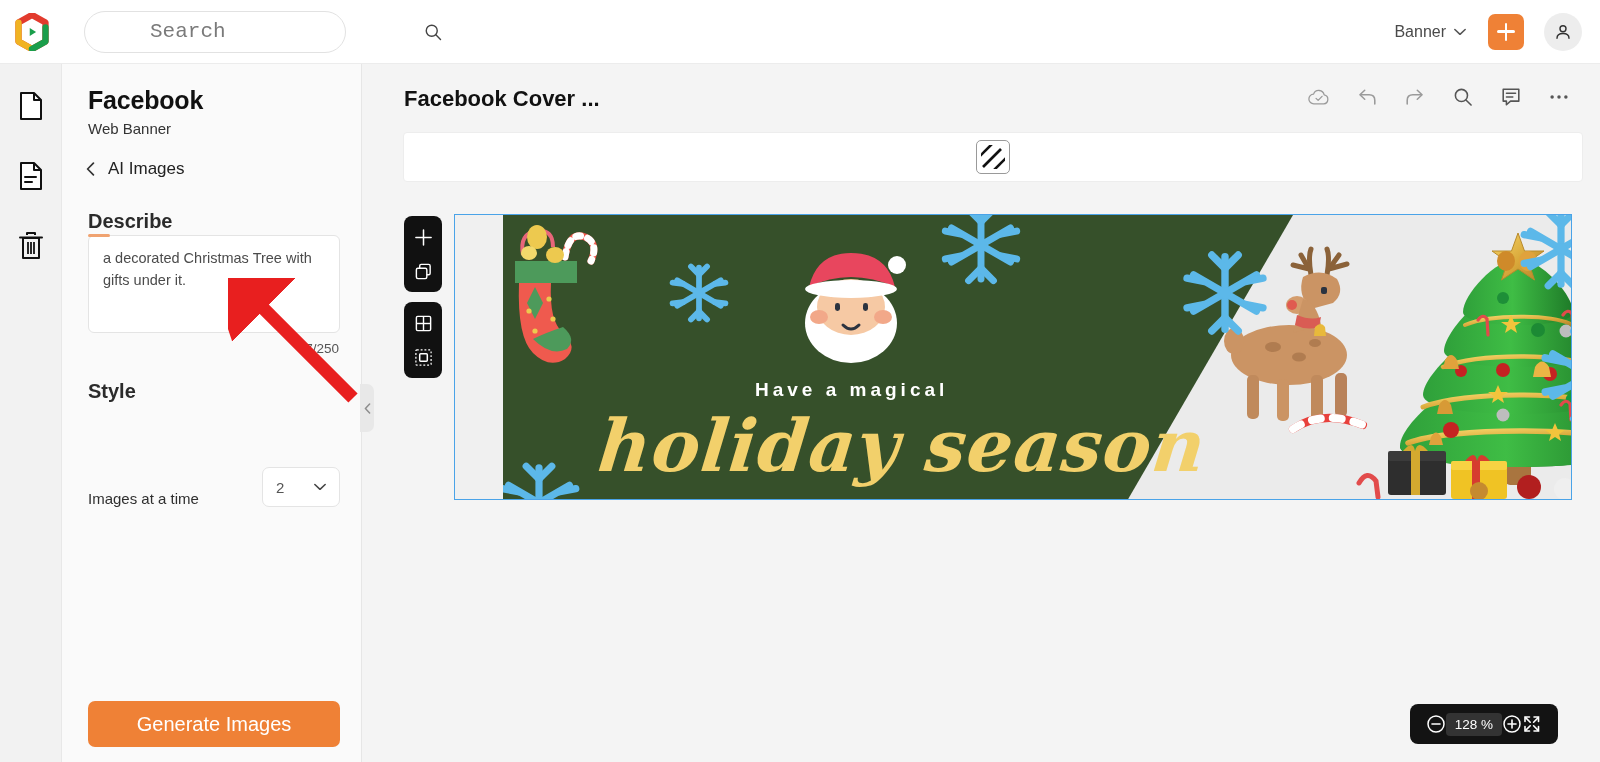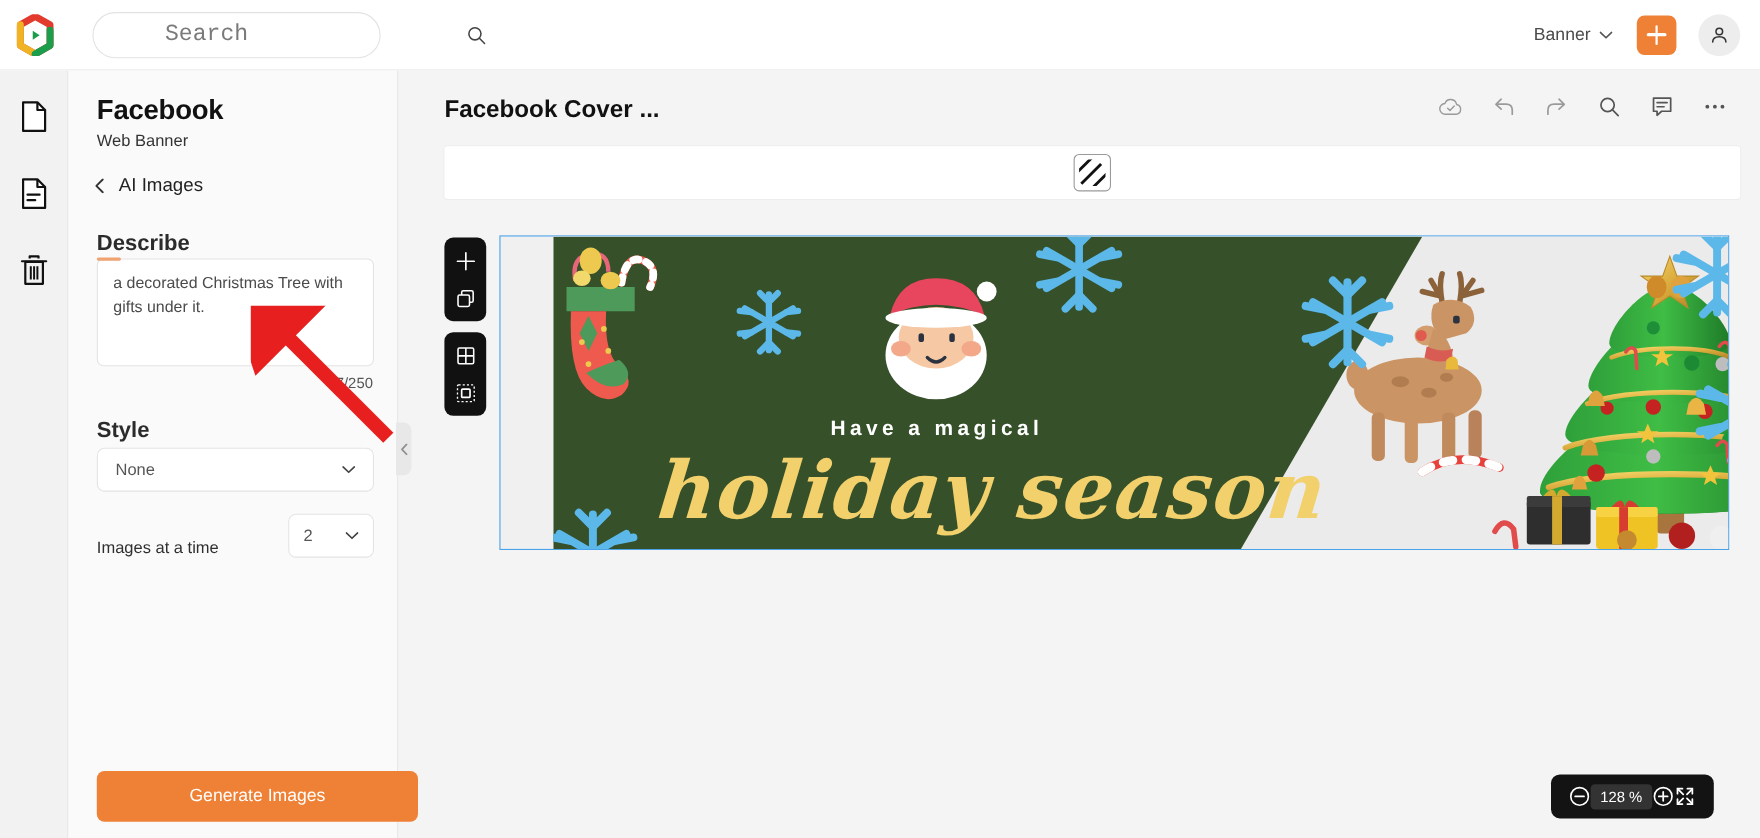--- a/index.html
+++ b/index.html
@@ -144,23 +144,23 @@
   .count-label { font-size: 15px; color: #2f2f2f; }
   .count-select {
     position: static; width: 78px; height: 40px;
     border: 1px solid #e4e4e4; border-radius: 7px; background: #fff;
     display: flex; align-items: center; justify-content: space-between;
     padding: 0 13px; cursor: pointer;
   }
 
   .generate-btn {
     position: absolute; left: 26px; top: 637px;
-    width: 292px; height: 46px;
+    width: 252px; height: 46px;
     background: #ef8136; border: none; border-radius: 7px;
-    color: #fff; font-size: 16px; font-family: "Liberation Sans", sans-serif;
+    color: #fff; font-size: 20px; font-family: "Liberation Sans", sans-serif;
     cursor: pointer;
   }
 
   
   .collapse-handle {
     position: absolute; left: 360px; top: 384px;
     width: 14px; height: 48px;
     background: #e8e8e8; border-radius: 0 7px 7px 0;
     display: flex; align-items: center; justify-content: center;
     cursor: pointer; z-index: 30;
@@ -328,26 +328,20 @@
     </svg>
     <span class="panel-back-label">AI Images</span>
   </div>
 
   <div class="field-label describe-label">Describe</div>
   <div class="describe-accent"></div>
   <textarea class="describe-box" placeholder="Describe the image you want" style="">a decorated Christmas Tree with gifts under it.</textarea>
   <div class="char-count">47/250</div>
 
   <div class="field-label style-label">Style</div>
-  <div class="select-box style-select">
-    <span class="select-value">None</span>
-    <svg class="chev" viewBox="0 0 14 9">
-      <polyline points="1,1.6 7,7.2 13,1.6" fill="none" stroke="#444" stroke-width="1.8" stroke-linecap="round" stroke-linejoin="round"></polyline>
-    </svg>
-  </div>
 
   <div class="count-row">
     <span class="count-label">Images at a time</span>
     <div class="count-select">
       <span class="select-value">2</span>
       <svg class="chev" viewBox="0 0 14 9">
         <polyline points="1,1.6 7,7.2 13,1.6" fill="none" stroke="#444" stroke-width="1.8" stroke-linecap="round" stroke-linejoin="round"></polyline>
       </svg>
     </div>
   </div>

